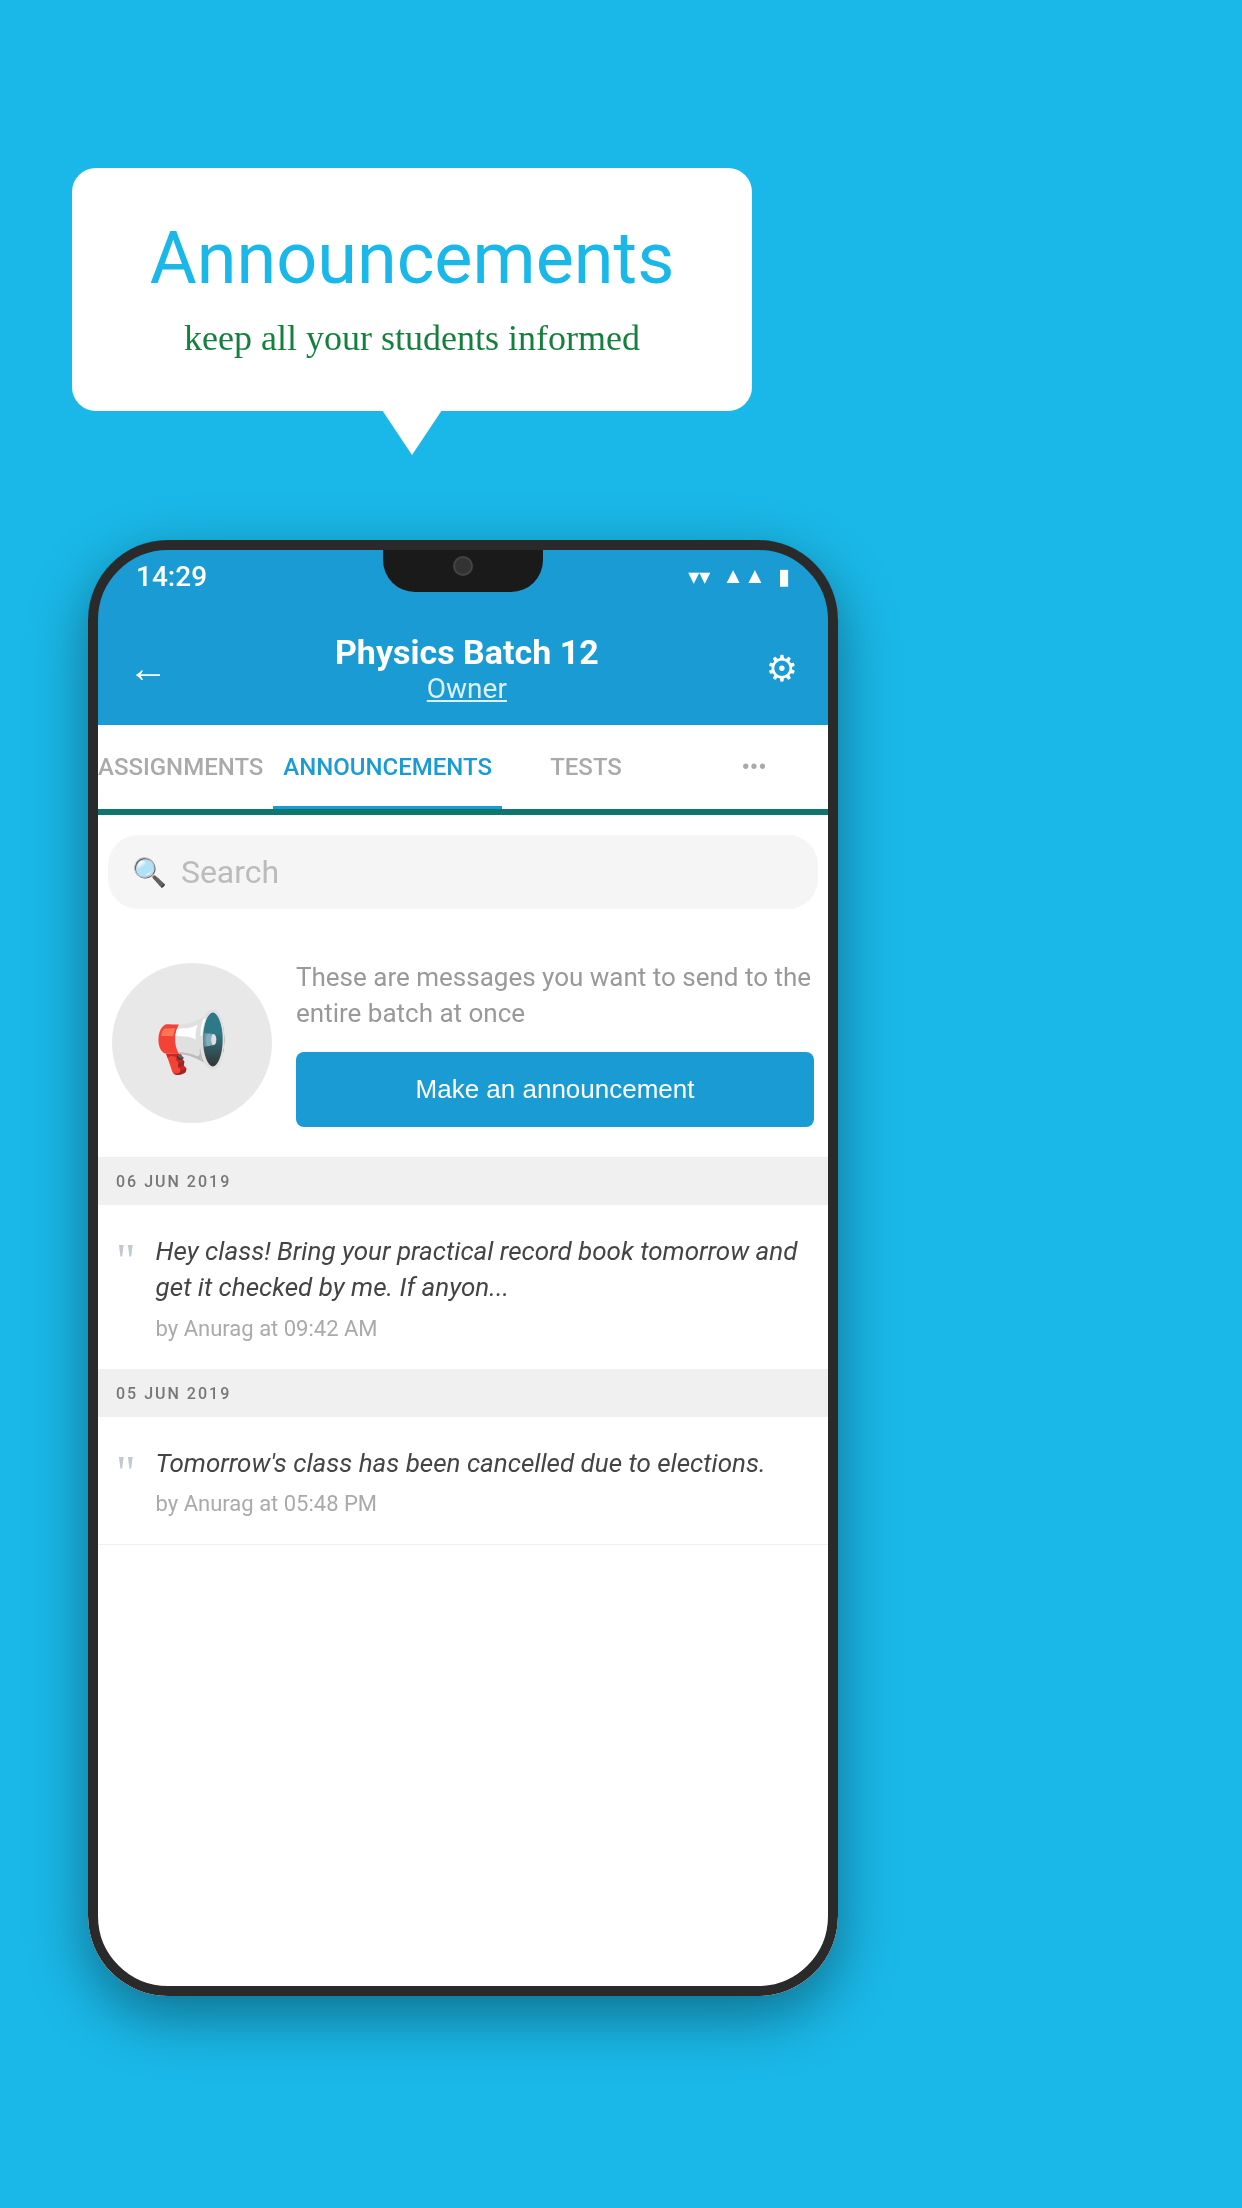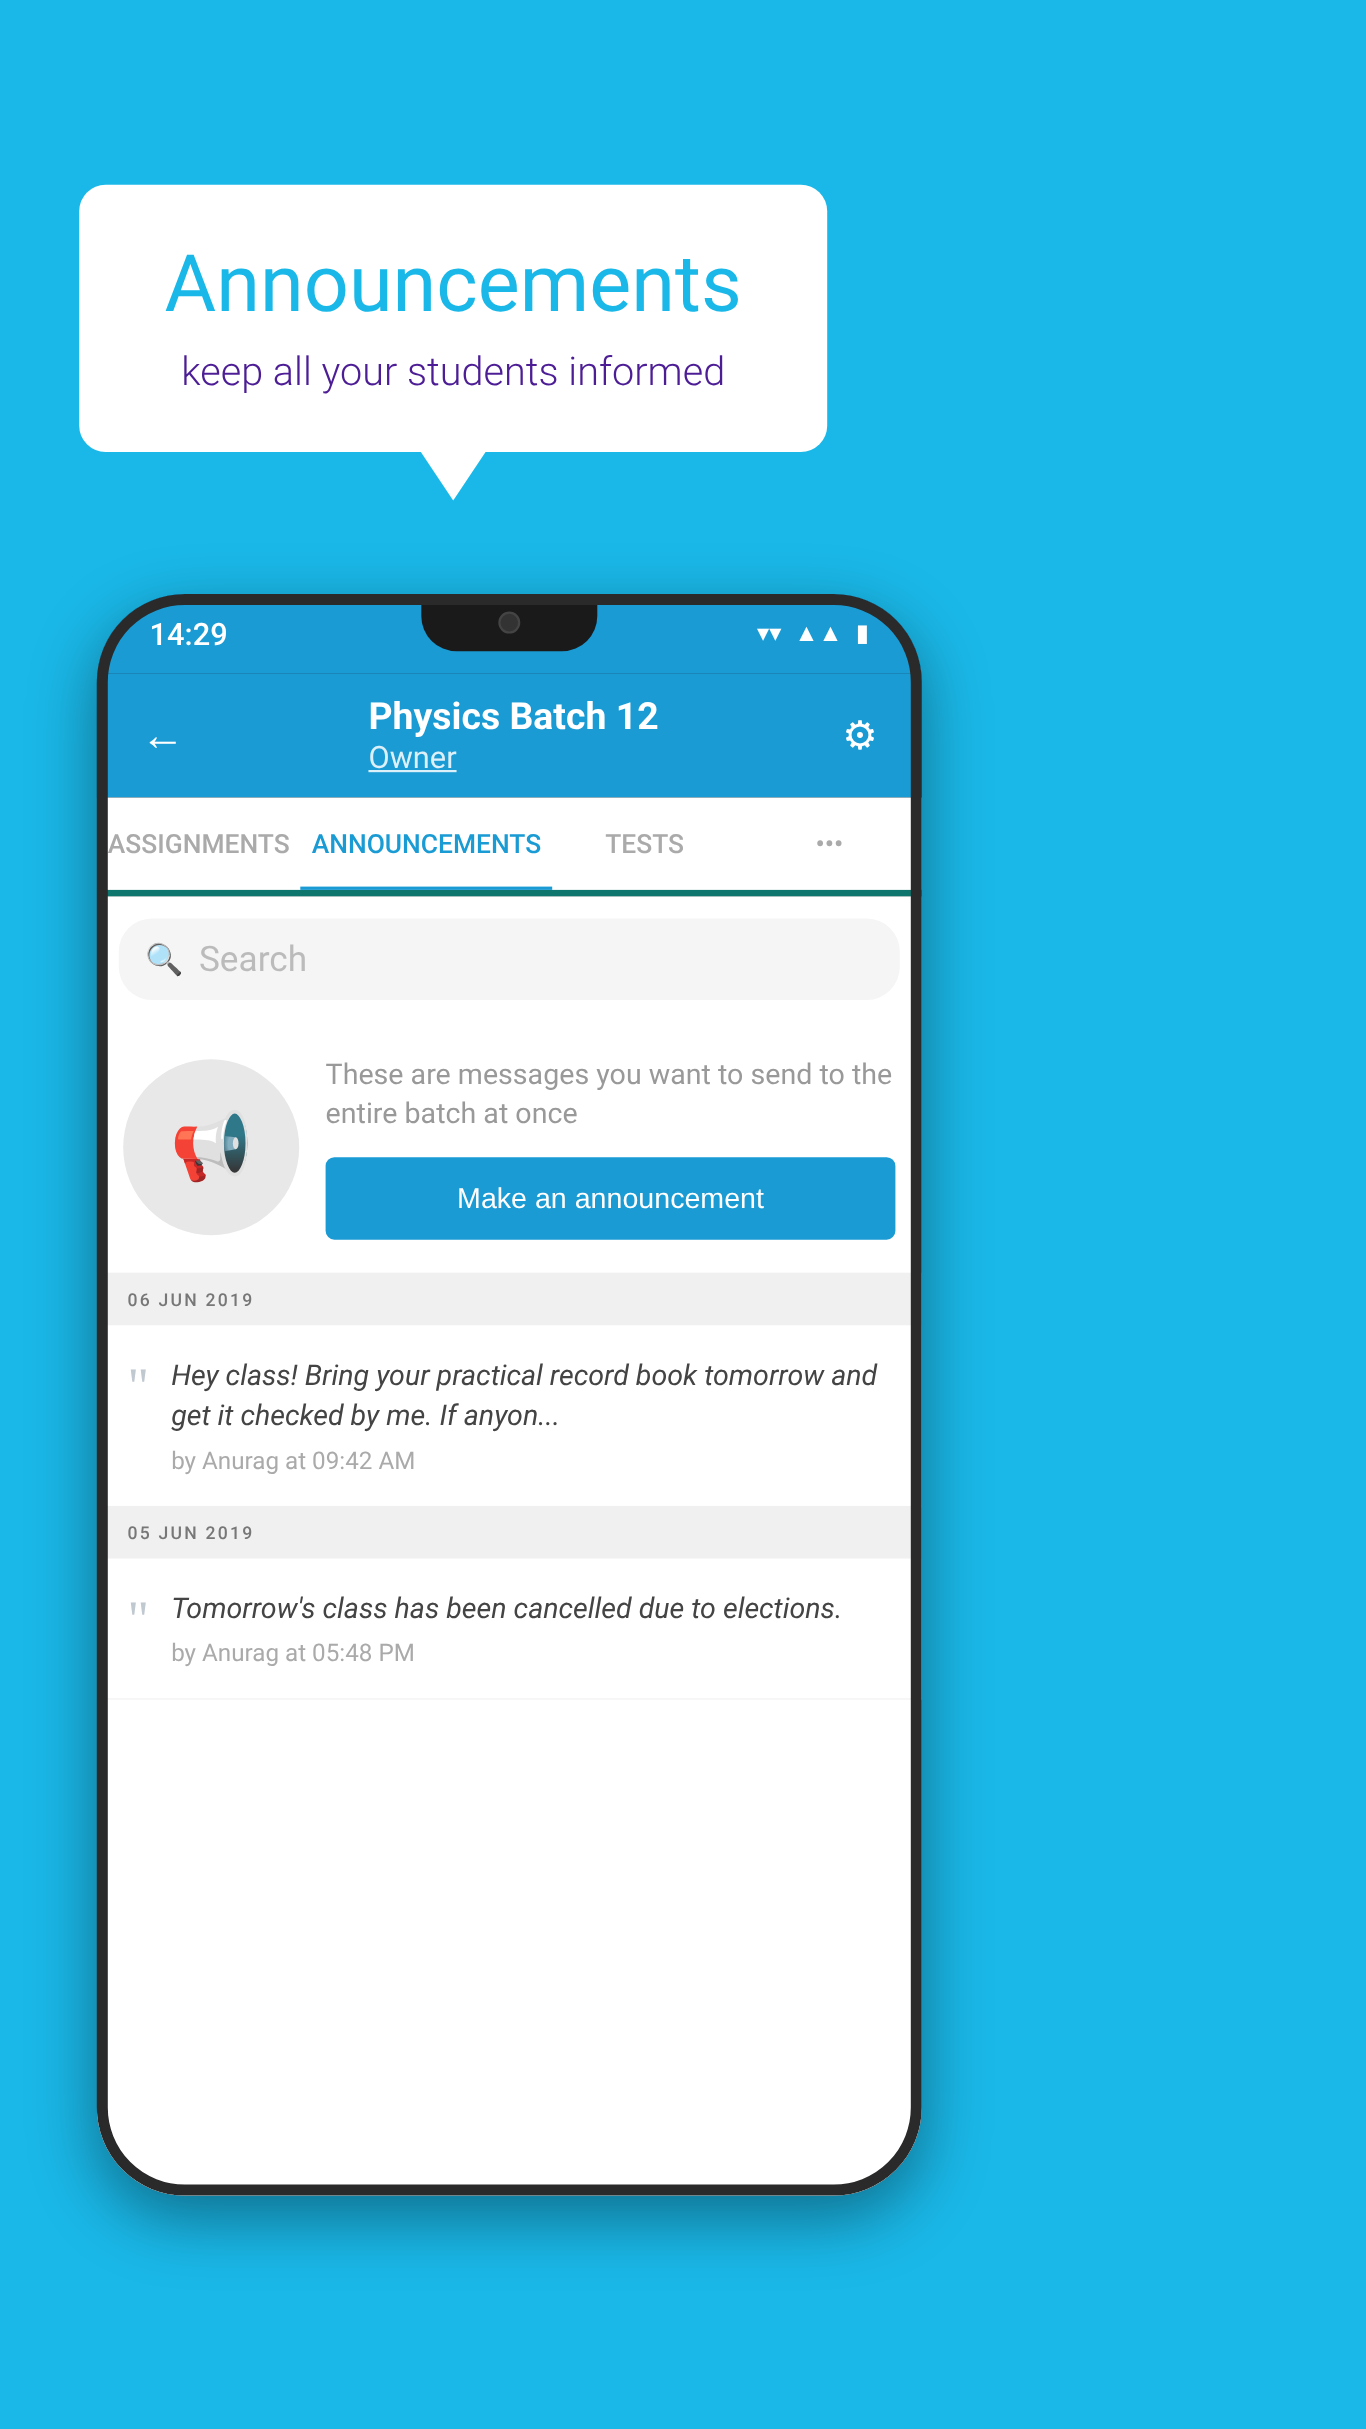--- a/index.html
+++ b/index.html
@@ -40,22 +40,23 @@
 
     .speech-bubble-title {
       font-size: 72px;
       font-weight: 400;
       color: #1ab8e8;
       margin-bottom: 16px;
     }
 
     .speech-bubble-subtitle {
       font-size: 36px;
-      color: #4c1d95;
+      color: #15803d;
       font-weight: 300;
+      font-family: Liberation Serif, serif;
     }
 
     
     .phone {
       position: absolute;
       top: 540px;
       left: 88px;
       width: 750px;
       height: 1456px;
       background: #1a1a1a;
@@ -124,20 +125,21 @@
       justify-content: space-between;
     }
 
     .header-back {
       color: white;
       font-size: 40px;
       cursor: pointer;
     }
 
     .header-title-group {
+      text-align: center;
     }
 
     .header-title {
       color: white;
       font-size: 34px;
       font-weight: 700;
     }
 
     .header-subtitle {
       color: rgba(255,255,255,0.85);

